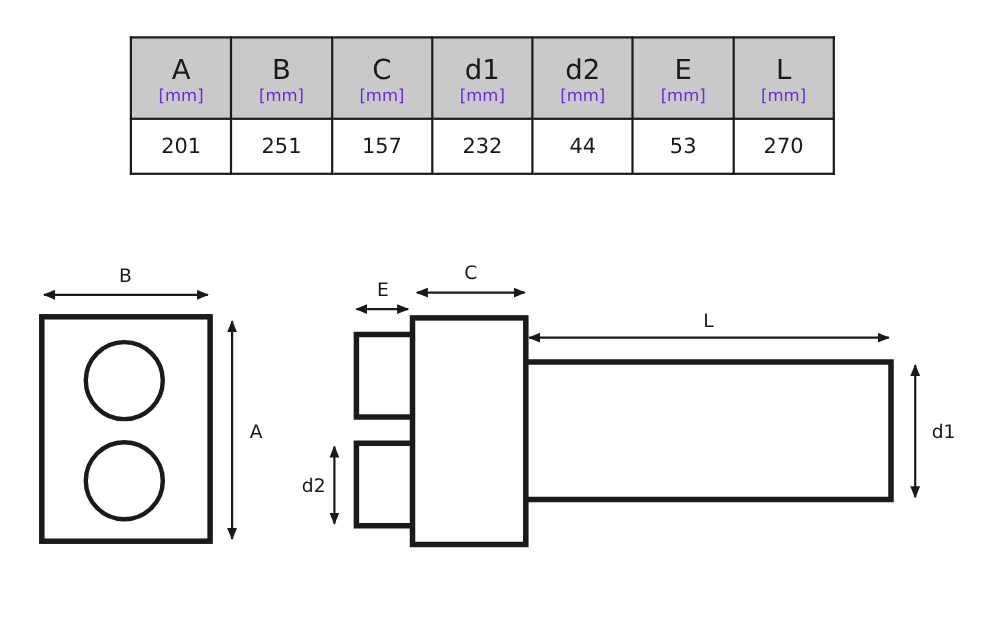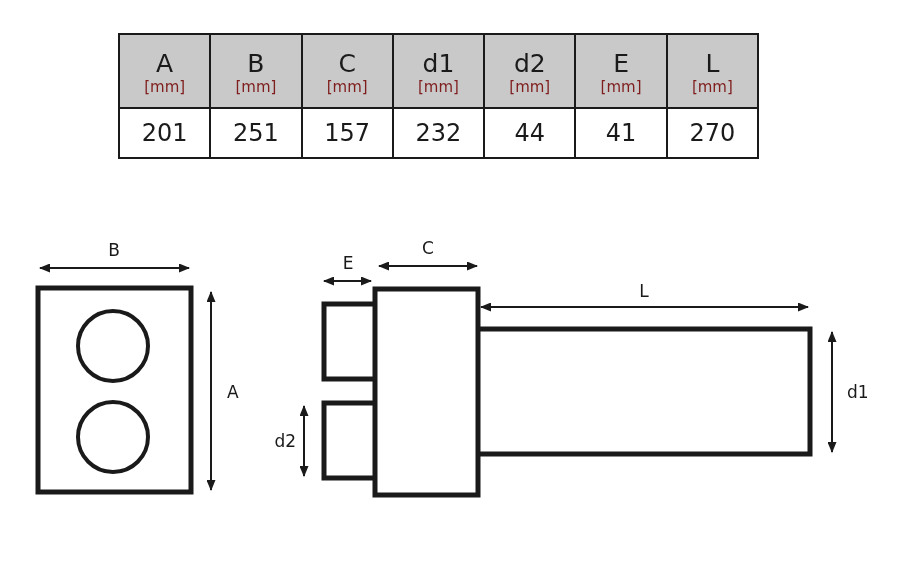--- a/index.html
+++ b/index.html
@@ -56,25 +56,25 @@
     font-size: 25px;
     line-height: 27px;
     color: #1a1a1a;
     font-weight: normal;
     margin-top: 4px;
   }
   .hdr-unit {
     display: block;
     font-size: 15px;
     line-height: 18px;
-    color: #7f1d1d;
+    color: #6d28d9;
     margin-top: 1px;
   }
   .val {
-    font-size: 24px;
+    font-size: 19px;
     line-height: 26px;
     color: #1a1a1a;
   }
 
   
   #drawings {
     position: absolute;
     left: 0;
     top: 0;
     width: 902px;
@@ -128,21 +128,21 @@
           </th>
         </tr>
       </thead>
       <tbody>
         <tr>
           <td class="val">201</td>
           <td class="val">251</td>
           <td class="val">157</td>
           <td class="val">232</td>
           <td class="val">44</td>
-          <td class="val">41</td>
+          <td class="val">53</td>
           <td class="val">270</td>
         </tr>
       </tbody>
     </table>
   </div>
 
   <div id="drawings">
     <svg width="902" height="561" viewBox="0 0 902 561" xmlns="http://www.w3.org/2000/svg">
       <defs>
         <marker id="arrHead" markerWidth="11" markerHeight="9" refX="10" refY="4.5" orient="auto" markerUnits="userSpaceOnUse">

